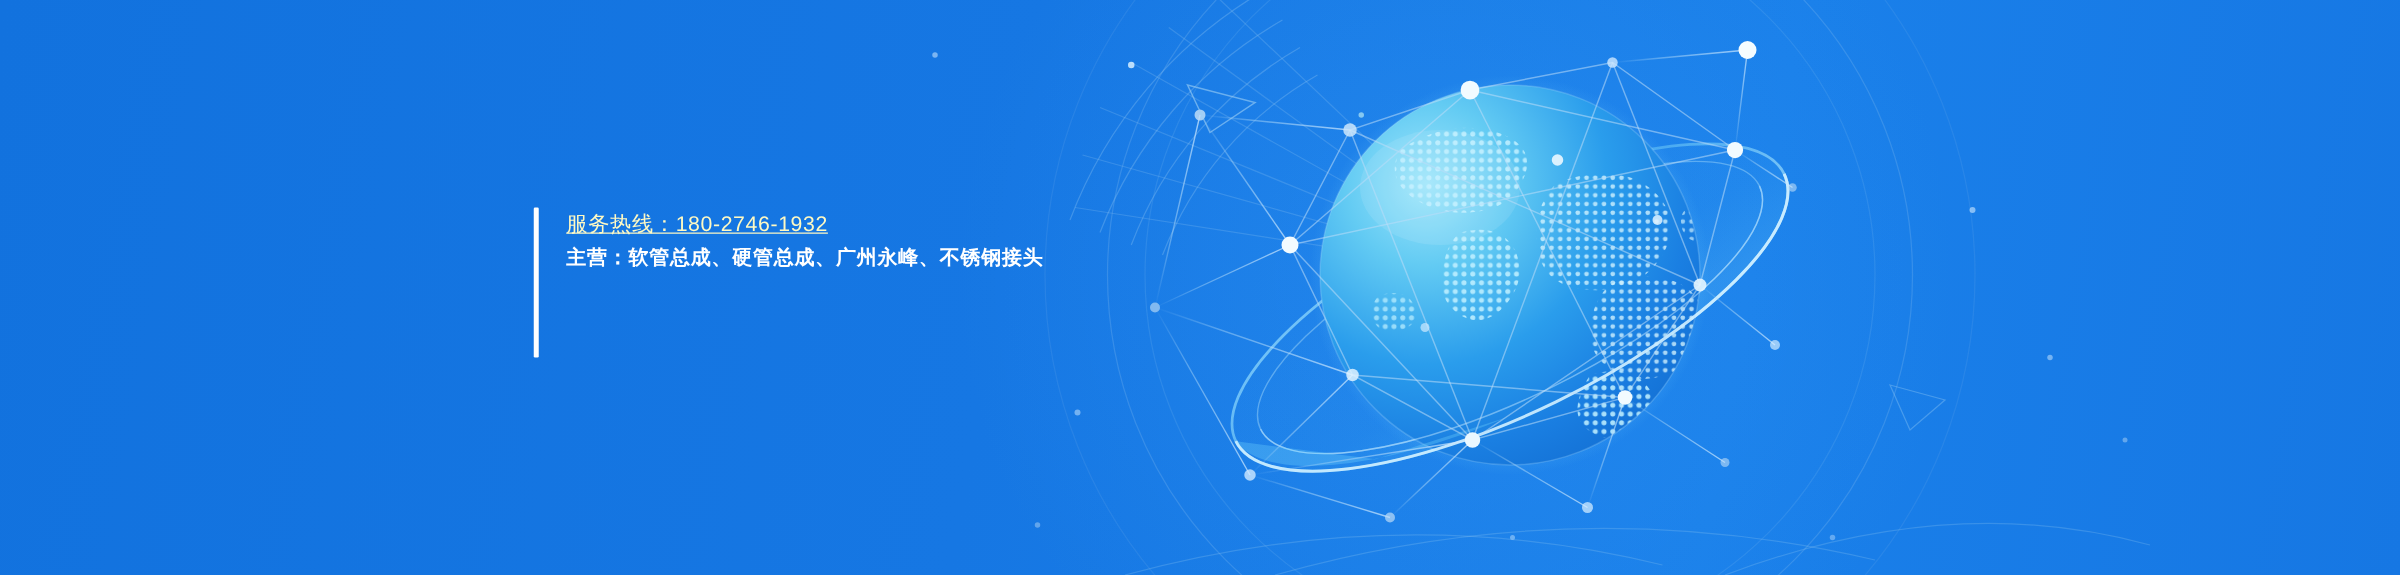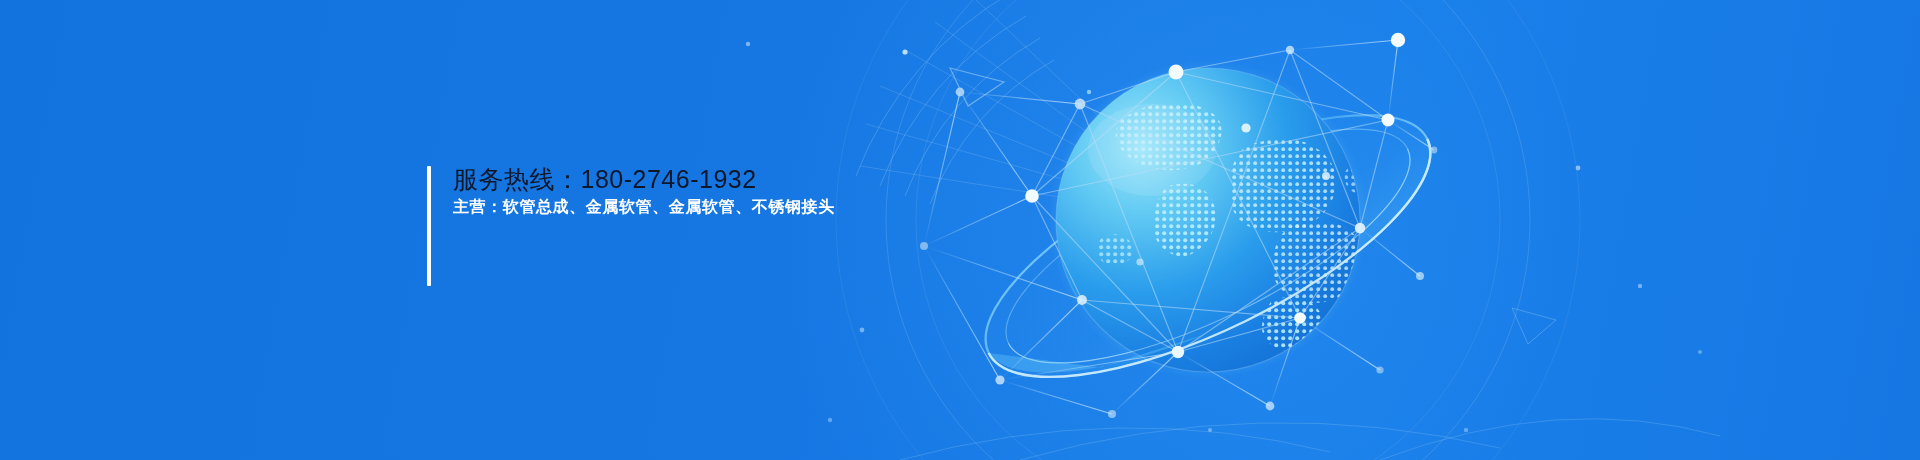--- a/index.html
+++ b/index.html
@@ -55,27 +55,28 @@
     margin-right:22px;
     border-radius:1px;
   }
   .text-lines{
     display:flex;
     flex-direction:column;
     justify-content:flex-start;
     padding-top:1px;
   }
   .hotline{
-    color:#0f172a;
-    font-size:25px;
+    color:#fef9c3;
+    font-size:17px;
     line-height:25px;
     letter-spacing:0.5px;
     white-space:nowrap;
     font-weight:400;
     margin-bottom:5px;
+    text-decoration:underline;
   }
   .headline{
     color:#ffffff;
     font-size:45px;
     line-height:56px;
     letter-spacing:3px;
     white-space:nowrap;
     font-weight:400;
     margin:0 0 6px 0;
   }
@@ -279,17 +280,17 @@
       <path d="M900 460 Q1120 400 1330 452"></path>
       <path d="M1020 460 Q1260 392 1500 448"></path>
       <path d="M1380 460 Q1560 392 1720 436"></path>
     </g>
   </svg>
 
   <div class="text-block">
     <div class="accent-bar"></div>
     <div class="text-lines">
       <div class="hotline">服务热线：180-2746-1932</div>
-      <div class="subline">主营：软管总成、金属软管、金属软管、不锈钢接头</div>
+      <div class="subline">主营：软管总成、硬管总成、广州永峰、不锈钢接头</div>
     </div>
   </div>
 
 </div>
 
 </body></html>

